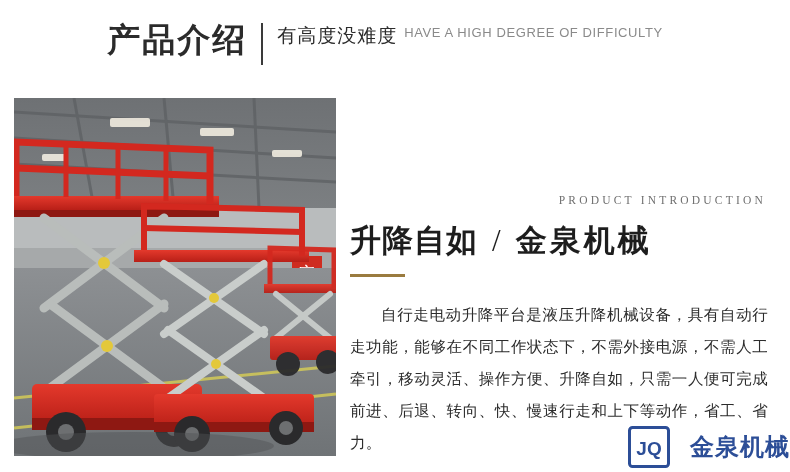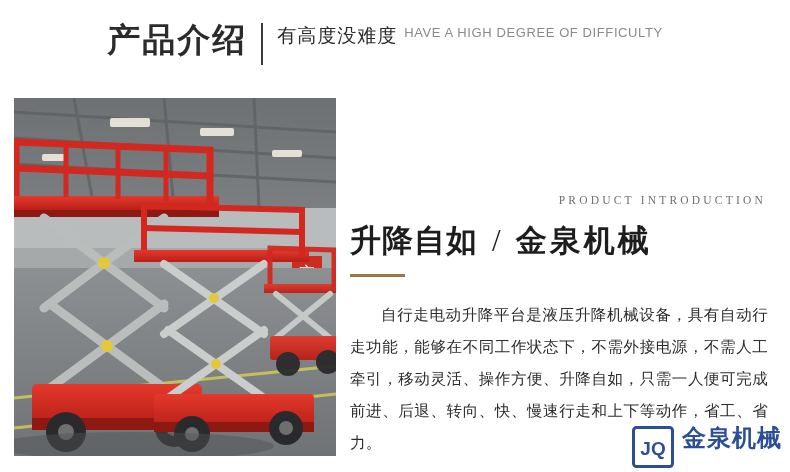--- a/index.html
+++ b/index.html
@@ -126,25 +126,25 @@
     line-height: 32px;
     color: #2c2c2c;
     text-align: justify;
     text-indent: 2em;
     letter-spacing: 0.2px;
   }
 
   
   .watermark {
     position: absolute;
-    right: 8px;
+    right: 0;
     bottom: 4px;
     display: flex;
-    align-items: flex-start;
-    gap: 8px;
+    align-items: center;
+    gap: 20px;
     opacity: 0.92;
   }
   .wm-badge {
     width: 42px;
     height: 42px;
     position: relative;
   }
   .wm-text {
     font-size: 24px;
     font-weight: bold;

